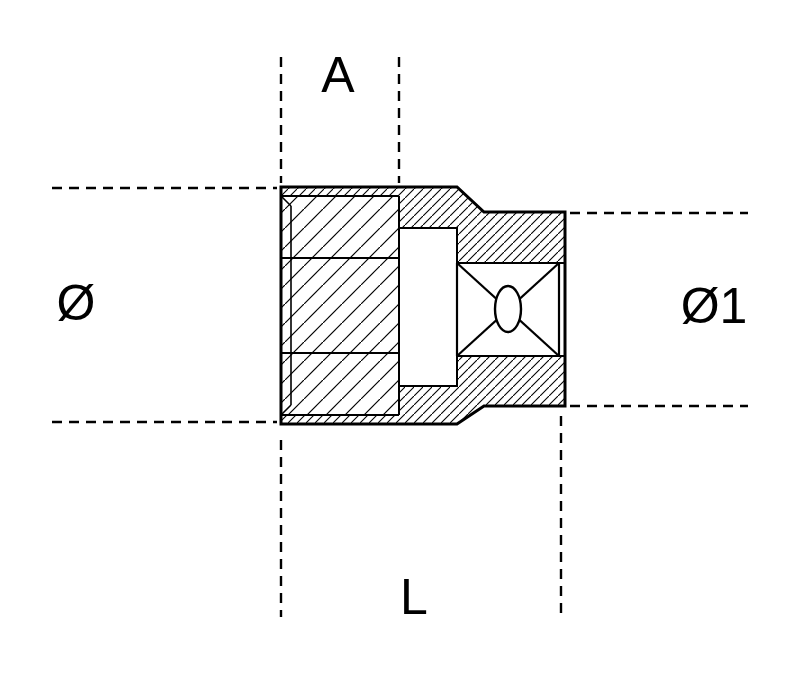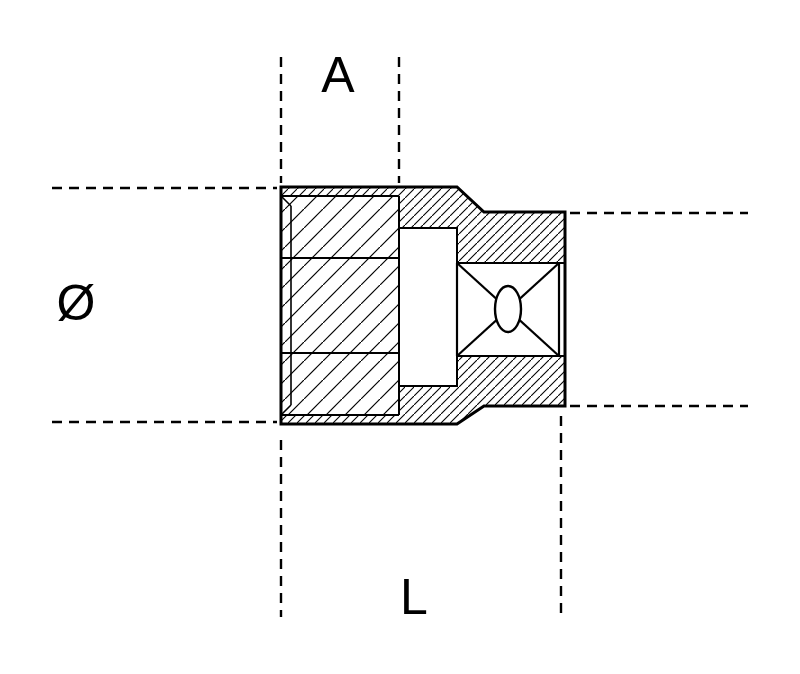--- a/index.html
+++ b/index.html
@@ -91,15 +91,16 @@
         </g>
         <ellipse cx="508" cy="309" rx="13" ry="23" fill="#ffffff" stroke="#000" stroke-width="2.4"></ellipse>
       </g>
 
       <path d="M281,187 L457,187 L484,212 L565,212 L565,406 L484,406 L457,424 L281,424 Z" fill="none" stroke="#000" stroke-width="3" stroke-linejoin="miter"></path>
     </g>
   </svg>
 
   <div class="dim-label" style="left:338px;top:75px">A</div>
   <div class="dim-label" style="left:76px;top:303px">Ø</div>
+  <div class="dim-label" style="left:714px;top:306px">Ø1</div>
   <div class="dim-label" style="left:414px;top:597px">L</div>
 
 </div>
 
 </body></html>

